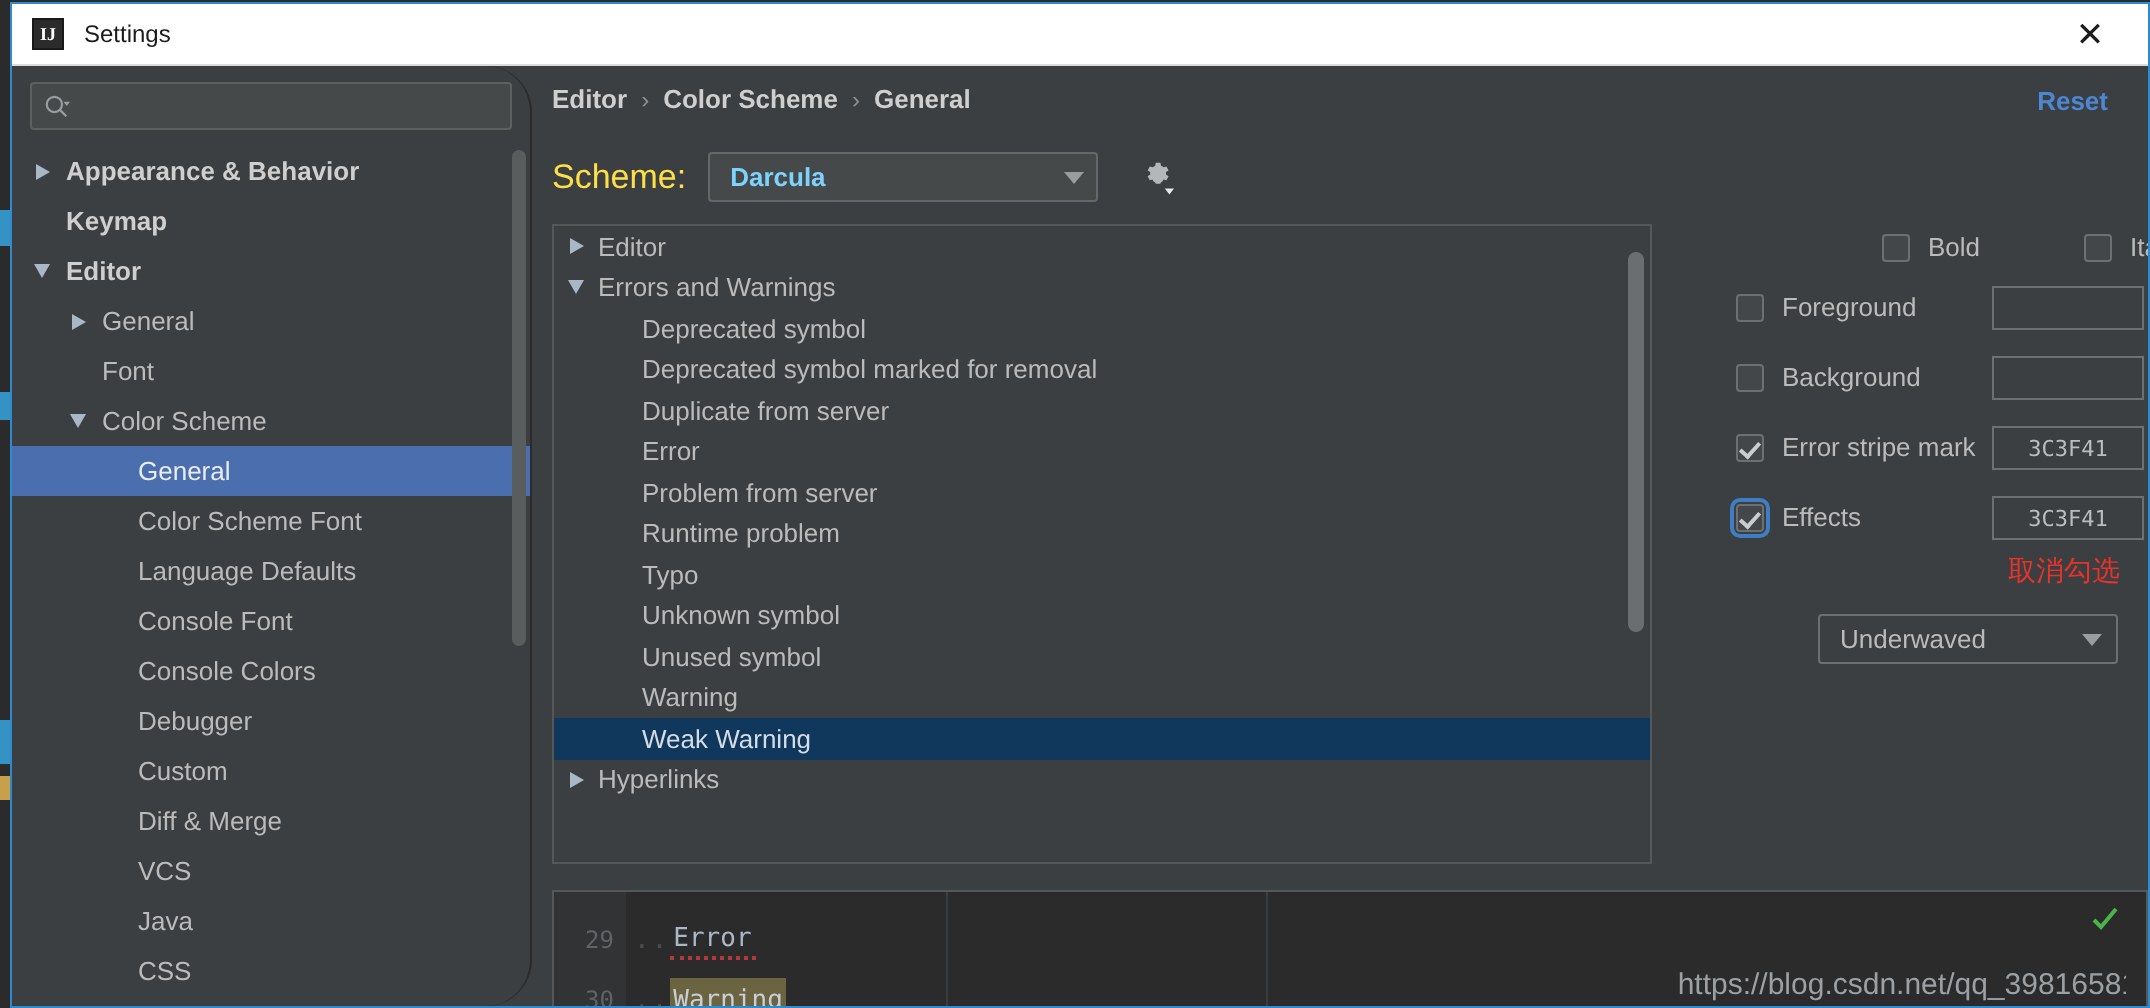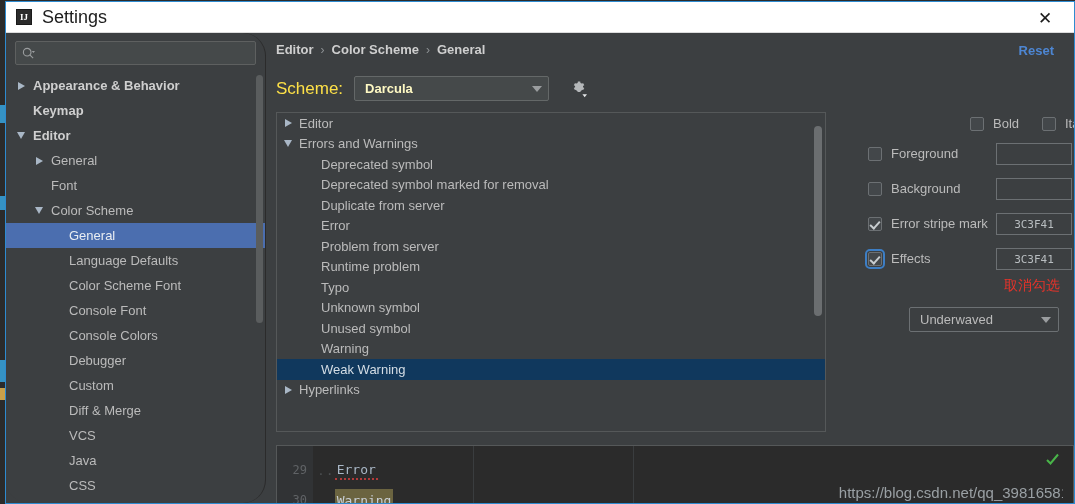--- a/index.html
+++ b/index.html
@@ -59,21 +59,21 @@
     font-size: 9px;
     font-weight: bold;
     line-height: 14px;
     text-align: center;
     font-family: "Liberation Serif", serif;
     flex: 0 0 auto;
   }
   #window-title {
     margin-left: 10px;
     color: #1c1c1c;
-    font-size: 18px;
+    font-size: 12px;
   }
   #close-button {
     position: absolute;
     right: 8px; top: 0;
     width: 42px; height: 31px;
     display: flex; align-items: center; justify-content: center;
     color: #1c1c1c;
     font-size: 17px;
     font-family: "DejaVu Sans", sans-serif;
     cursor: pointer;
@@ -206,21 +206,21 @@
     width: 195px; height: 25px;
     background: #45494a;
     border: 1px solid #646868;
     border-radius: 2px;
     display: flex; align-items: center;
     padding: 0 6px 0 10px;
     cursor: pointer;
   }
   #scheme-value {
     flex: 1;
-    color: #fef9c3;
+    color: #7dd3fc;
     font-weight: bold;
     font-size: 13px;
   }
   .cb-arrow {
     width: 0; height: 0;
     border-style: solid;
     border-width: 6px 5px 0 5px;
     border-color: #9a9d9f transparent transparent transparent;
   }
   #scheme-gear {
@@ -476,26 +476,26 @@
             <span class="lbl" style="margin-left: 5px;">Color Scheme</span>
           </div>
           <div class="tree-row selected">
             <span style="width: 44px; flex: 0 0 auto;"></span>
             <span class="tw"></span>
             <span class="lbl" style="margin-left: 5px;">General</span>
           </div>
           <div class="tree-row">
             <span style="width: 44px; flex: 0 0 auto;"></span>
             <span class="tw"></span>
+            <span class="lbl" style="margin-left: 5px;">Color Scheme Font</span>
+          </div>
+          <div class="tree-row">
+            <span style="width: 44px; flex: 0 0 auto;"></span>
+            <span class="tw"></span>
             <span class="lbl" style="margin-left: 5px;">Language Defaults</span>
-          </div>
-          <div class="tree-row">
-            <span style="width: 44px; flex: 0 0 auto;"></span>
-            <span class="tw"></span>
-            <span class="lbl" style="margin-left: 5px;">Color Scheme Font</span>
           </div>
           <div class="tree-row">
             <span style="width: 44px; flex: 0 0 auto;"></span>
             <span class="tw"></span>
             <span class="lbl" style="margin-left: 5px;">Console Font</span>
           </div>
           <div class="tree-row">
             <span style="width: 44px; flex: 0 0 auto;"></span>
             <span class="tw"></span>
             <span class="lbl" style="margin-left: 5px;">Console Colors</span>
@@ -627,21 +627,21 @@
                 <span class="tri tri-right"></span>
               </span>
               <span>Hyperlinks</span>
             </div>
           </div>
         <div id="options-scroll-thumb"></div>
       </div>
 
       <div id="attrs">
 
-        <div class="attr-row" style="left:124px; top:4px;">
+        <div class="attr-row" style="left:95px; top:4px;">
           <span class="cbox"></span>
           <span class="attr-label">Bold</span>
         </div>
 
         <div class="attr-row" style="left:196px; top:4px;">
           <span class="cbox"></span>
           <span class="attr-label">Italic</span>
         </div>
 
         <div class="attr-row" style="left:22px; top:34px;">

